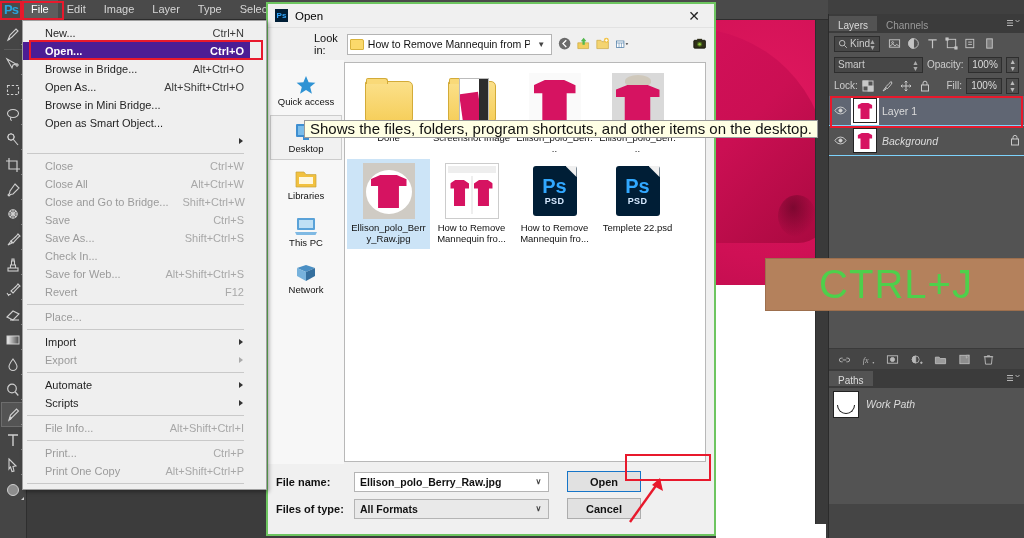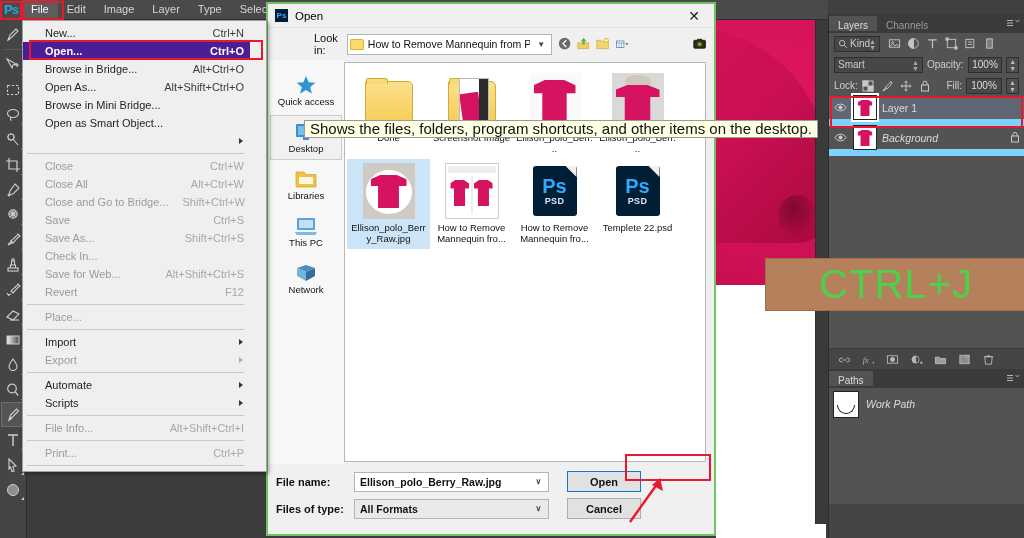--- a/index.html
+++ b/index.html
@@ -138,21 +138,21 @@
     width: 13px; height: 16px; background: #4e4e4e; border: 1px solid #2e2e2e;
     color: #bbb; font-size: 7px; display: flex; align-items: center; justify-content: center;
   }
   .lock-icons { display: flex; gap: 7px; align-items: center; color: #c8c8c8; }
   .lock-icons svg { width: 12px; height: 12px; }
 
   
   #layers-list { background: #535353; }
   .layer-row {
     height: 30px; display: flex; align-items: center; gap: 5px;
-    padding: 0 4px; border-bottom: 7px solid #7dd3fc; position: relative;
+    padding: 0 4px; border-bottom: 1px solid #7dd3fc; position: relative;
   }
   .layer-row.selected { background: #606673; }
   .eye { width: 15px; color: #d2d2d2; display: flex; justify-content: center; }
   .eye svg { width: 13px; height: 11px; }
   .layer-thumb {
     width: 24px; height: 25px; background: #fff; border: 1px solid #222;
     position: relative; overflow: hidden; flex: none;
   }
   .layer-thumb.active-thumb { box-shadow: 0 0 0 2px #fff; }
   .thumb-shirt {
@@ -765,20 +765,24 @@
     <div class="fm-item dim">
       <span class="fm-label">File Info...</span>
       <span class="fm-accel">Alt+Shift+Ctrl+I</span>
     </div>
     <div class="fm-sep"></div>
 
     <div class="fm-item dim">
       <span class="fm-label">Print...</span>
       <span class="fm-accel">Ctrl+P</span>
     </div>
+    <div class="fm-item dim">
+      <span class="fm-label">Print One Copy</span>
+      <span class="fm-accel">Alt+Shift+Ctrl+P</span>
+    </div>
     <div class="fm-sep"></div>
 
     <div id="open-redbox"></div>
   </div>
 
   <div id="open-dialog">
 
     <div id="od-titlebar">
       <span id="od-ps-icon">Ps</span>
       <span id="od-title">Open</span>

